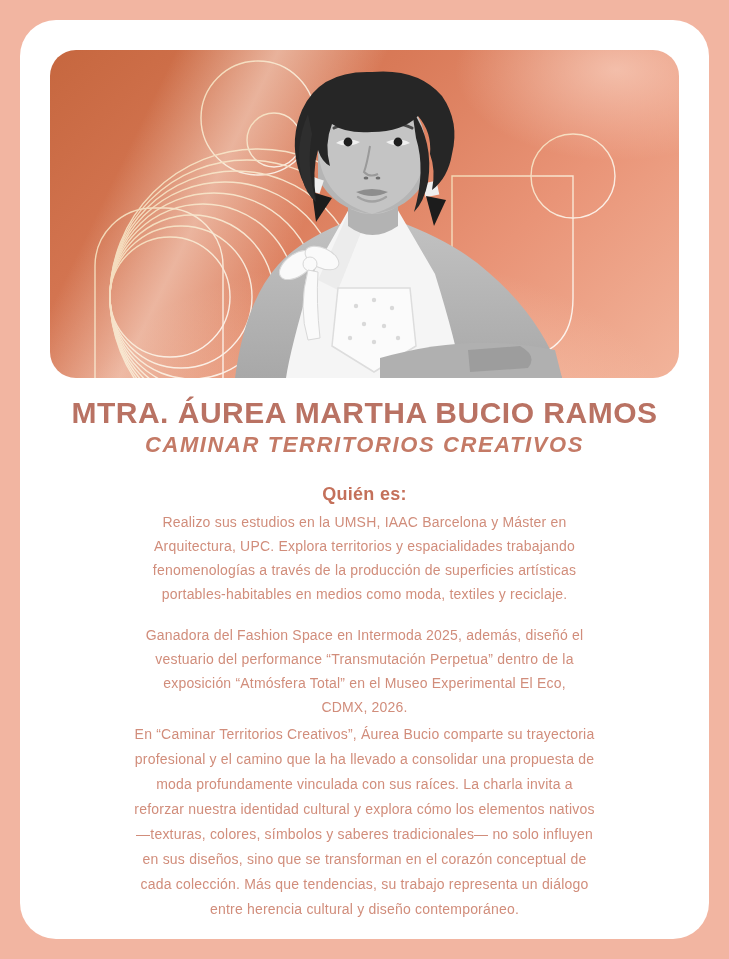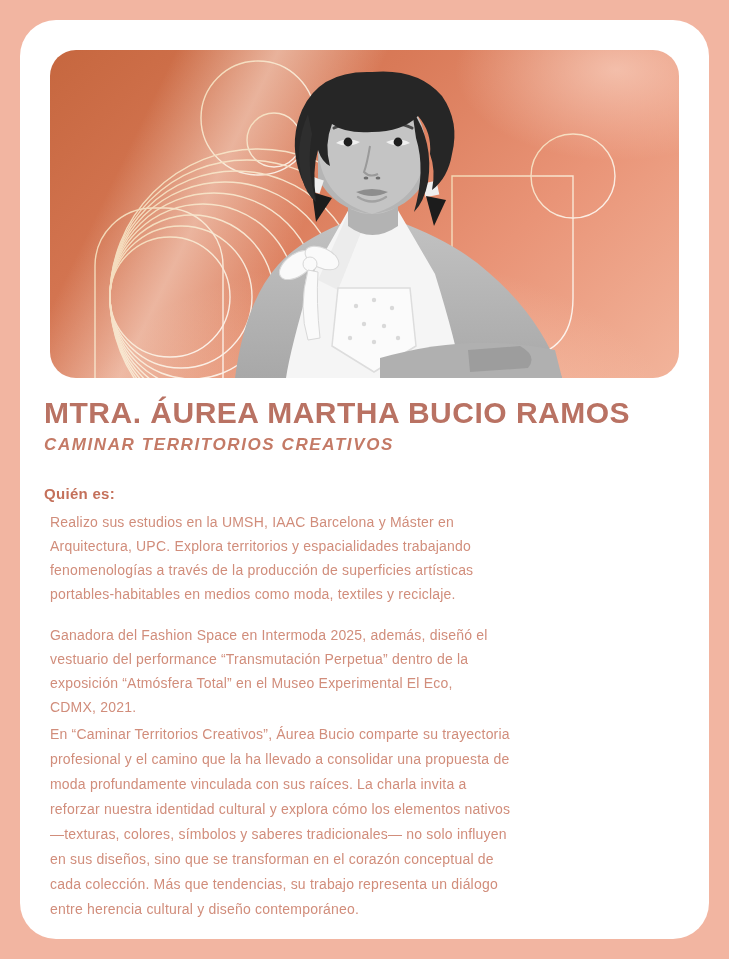--- a/index.html
+++ b/index.html
@@ -20,35 +20,35 @@
     border-radius:26px;overflow:hidden;
     background:
       radial-gradient(ellipse 230px 130px at 90% 6%, rgba(255,230,218,.55), transparent 70%),
       linear-gradient(116deg, transparent 16%, rgba(255,241,231,.50) 29%, transparent 43%),
       radial-gradient(ellipse 420px 250px at 52% 118%, rgba(250,205,182,.85), transparent 72%),
       linear-gradient(135deg,#c6673f 0%,#d97a58 38%,#e99477 68%,#f2b49b 100%);
   }
   .hero svg{position:absolute;left:0;top:0;display:block;}
   .content{
     position:absolute;left:0;top:358px;right:0;
-    text-align:left;
+    text-align:center;
   }
   .page-title{
     margin:18px 24px 0;
     font-size:30px;font-weight:800;letter-spacing:.5px;
     color:#b97263;line-height:34px;
   }
   .page-subtitle{
     margin:3px 24px 0;
-    font-size:17px;font-weight:700;font-style:italic;letter-spacing:1.6px;
+    font-size:22px;font-weight:700;font-style:italic;letter-spacing:1.6px;
     color:#c47a66;line-height:24px;
   }
   .section-heading{
     margin:24px 24px 0;
-    font-size:15px;font-weight:800;letter-spacing:.3px;
+    font-size:18px;font-weight:800;letter-spacing:.3px;
     color:#c4705a;line-height:26px;
   }
   .para{
     margin:3px 30px 0;
     font-size:14px;line-height:24px;letter-spacing:.2px;
     color:#d18d7b;
     white-space:pre-line;
   }
   .para.gap{margin-top:17px;}
   .para.tight{line-height:25px;}
@@ -166,21 +166,21 @@
 
     <section>
       <h3 class="section-heading">Quién es:</h3>
       <p class="para">Realizo sus estudios en la UMSH, IAAC Barcelona y Máster en
 Arquitectura, UPC. Explora territorios y espacialidades trabajando
 fenomenologías a través de la producción de superficies artísticas
 portables-habitables en medios como moda, textiles y reciclaje.</p>
       <p class="para gap">Ganadora del Fashion Space en Intermoda 2025, además, diseñó el
 vestuario del performance “Transmutación Perpetua” dentro de la
 exposición “Atmósfera Total” en el Museo Experimental El Eco,
-CDMX, 2021.</p>
+CDMX, 2026.</p>
     </section>
 
     <section>
       <p class="para tight">En “Caminar Territorios Creativos”, Áurea Bucio comparte su trayectoria
 profesional y el camino que la ha llevado a consolidar una propuesta de
 moda profundamente vinculada con sus raíces. La charla invita a
 reforzar nuestra identidad cultural y explora cómo los elementos nativos
 —texturas, colores, símbolos y saberes tradicionales— no solo influyen
 en sus diseños, sino que se transforman en el corazón conceptual de
 cada colección. Más que tendencias, su trabajo representa un diálogo

